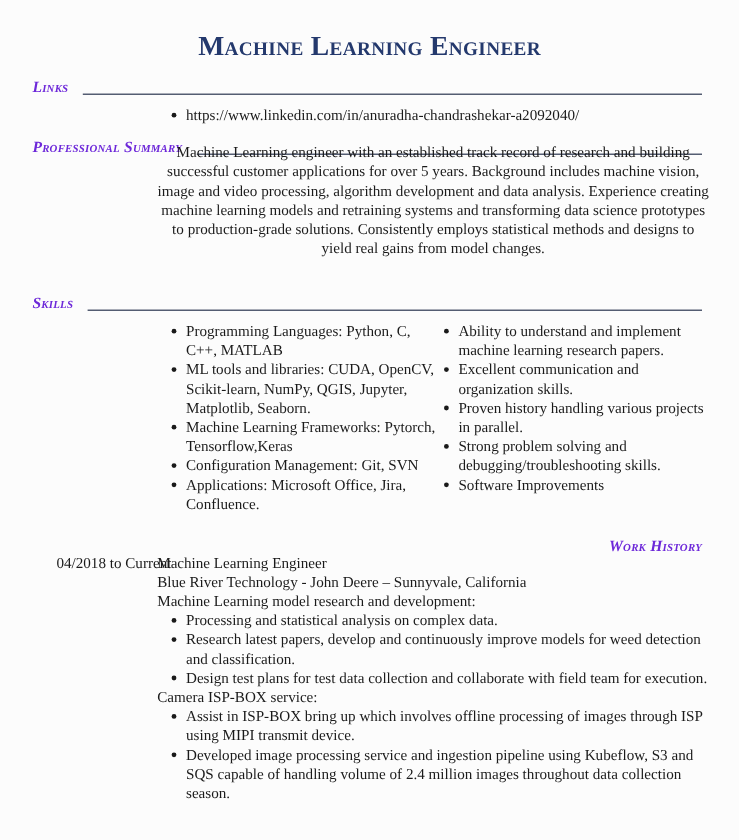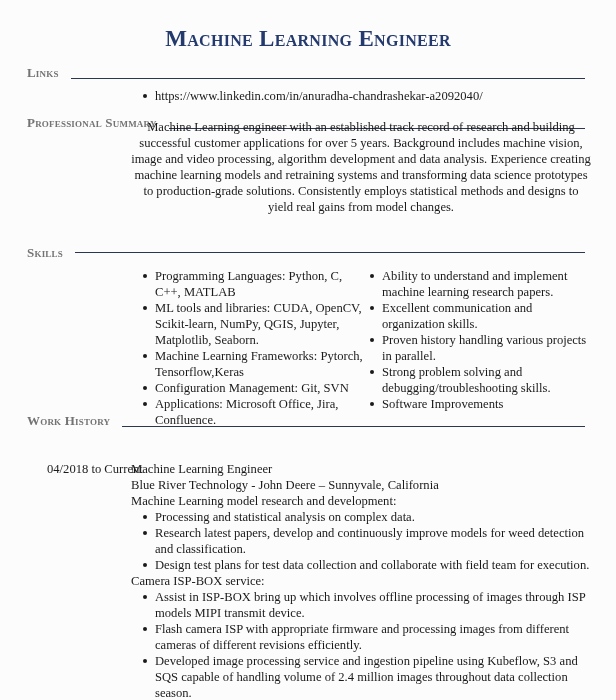--- a/index.html
+++ b/index.html
@@ -17,23 +17,24 @@
     text-align:center;
     font-size:23px; font-weight:bold; color:#24396d;
     font-variant:small-caps; letter-spacing:0.3px;
     line-height:30px;
   }
   .section-head {
     position:absolute; left:27px; right:31px; height:16px;
     display:flex; align-items:flex-end;
   }
   .section-head .label {
-    font-variant:small-caps; font-weight:bold; color:#737373;
+    font-variant:small-caps; font-weight:bold; color:#6d28d9;
     font-size:13px; letter-spacing:0.2px; white-space:nowrap;
     line-height:16px;
+    font-style:italic;
   }
   .section-head .rule {
     flex:1; border-bottom:1.5px solid #2b3650; margin-left:12px; margin-bottom:2px;
   }
   .block { position:absolute; }
   ul { margin:0; padding:0; list-style:none; }
   li { position:relative; padding-left:24px; }
   li::before {
     content:""; position:absolute; left:12px; top:6px;
     width:4px; height:4px; border-radius:50%; background:#1a1a1a;
@@ -58,21 +59,21 @@
 </div>
 
 <div class="section-head" style="top:115px;">
   <span class="label">Professional Summary</span>
   <span class="rule"></span>
 </div>
 <div class="block" style="top:119px; left:131px; width:460px;text-align:center;">
   <p class="para">Machine Learning engineer with an established track record of research and building successful customer applications for over 5 years. Background includes machine vision, image and video processing, algorithm development and data analysis. Experience creating machine learning models and retraining systems and transforming data science prototypes to production-grade solutions. Consistently employs statistical methods and designs to yield real gains from model changes.</p>
 </div>
 
-<div class="section-head" style="top:245px;align-items:center;">
+<div class="section-head" style="top:245px;">
   <span class="label">Skills</span>
   <span class="rule"></span>
 </div>
 <div class="block" style="top:268px; left:131px; width:232px;">
   <ul>
     <li><span class="b">Programming Languages</span><span>: Python, C, C++, MATLAB</span></li>
     <li><span class="b">ML tools and libraries</span><span>: CUDA, OpenCV, Scikit-learn, NumPy, QGIS, Jupyter, Matplotlib, Seaborn.</span></li>
     <li><span class="b">Machine Learning Frameworks</span><span>: Pytorch, Tensorflow,Keras</span></li>
     <li><span class="b">Configuration Management</span><span>: Git, SVN</span></li>
     <li><span class="b">Applications</span><span>: Microsoft Office, Jira, Confluence.</span></li>
@@ -81,34 +82,33 @@
 <div class="block" style="top:268px; left:358px; width:240px;">
   <ul>
     <li>Ability to understand and implement machine learning research papers.</li>
     <li>Excellent communication and organization skills.</li>
     <li>Proven history handling various projects in parallel.</li>
     <li>Strong problem solving and debugging/troubleshooting skills.</li>
     <li>Software Improvements</li>
   </ul>
 </div>
 
-<div class="section-head" style="top:413px;">
+<div class="section-head" style="top:447px;flex-direction:column;">
   <span class="label">Work History</span>
   <span class="rule"></span>
 </div>
 <div class="date" style="top:461px;">04/2018 to Current</div>
 <div class="block" style="top:461px; left:131px; width:460px;">
   <div class="b">Machine Learning Engineer</div>
   <div><span class="b">Blue River Technology - John Deere –</span><span> Sunnyvale, California</span></div>
   <div class="b">Machine Learning model research and development:</div>
   <ul>
     <li>Processing and statistical analysis on complex data.</li>
     <li>Research latest papers, develop and continuously improve models for weed detection and classification.</li>
     <li>Design test plans for test data collection and collaborate with field team for execution.</li>
   </ul>
   <div class="b">Camera ISP-BOX service:</div>
   <ul>
-    <li>Assist in ISP-BOX bring up which involves offline processing of images through ISP models MIPI transmit device.</li>
-    <li>Flash camera ISP with appropriate firmware and processing images from different cameras of different revisions efficiently.</li>
+    <li>Assist in ISP-BOX bring up which involves offline processing of images through ISP using MIPI transmit device.</li>
     <li>Developed image processing service and ingestion pipeline using Kubeflow, S3 and SQS capable of handling volume of 2.4 million images throughout data collection season.</li>
 
   </ul>
 </div>
 
 </body></html>

